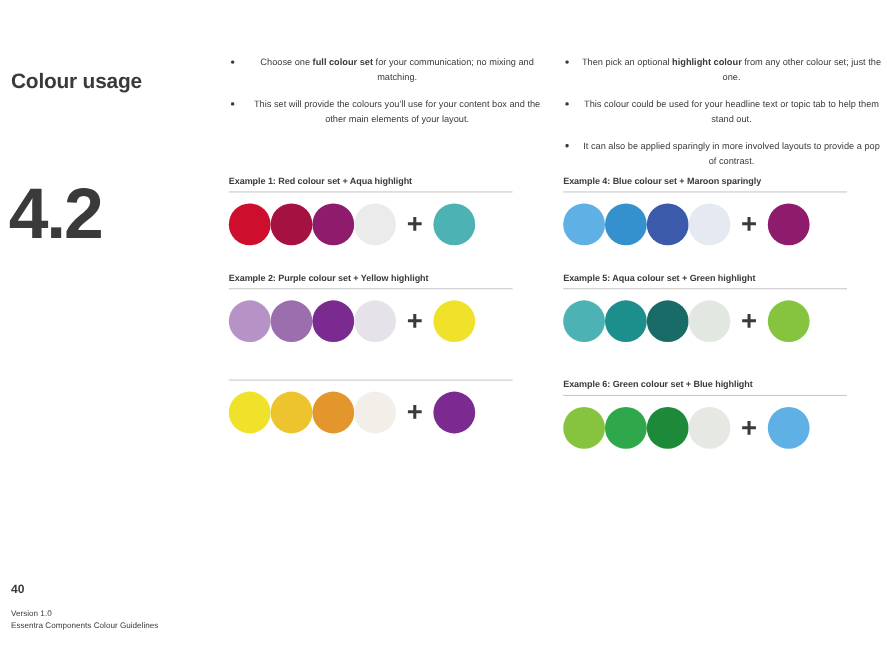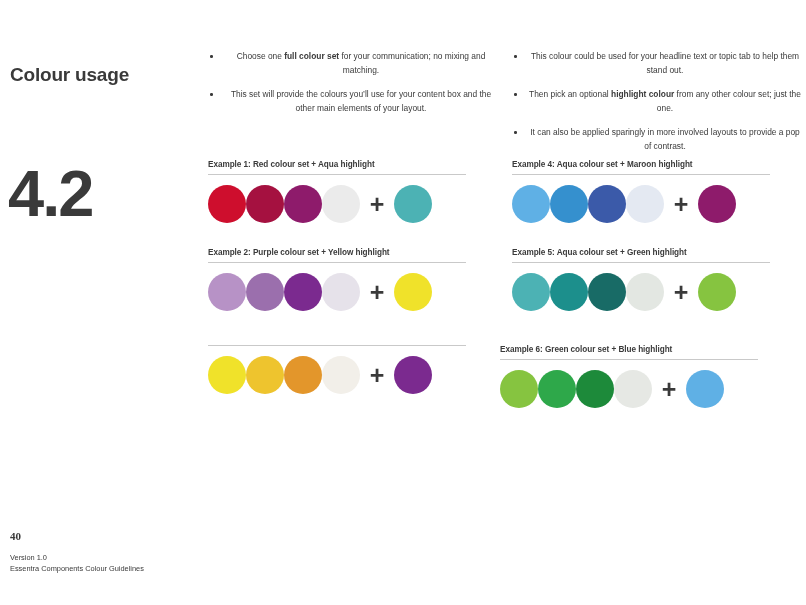--- a/index.html
+++ b/index.html
@@ -126,42 +126,41 @@
   .footer {
     position: absolute;
     left: 10px;
     bottom: 30px;
   }
   .footer-page {
     font-size: 11px;
     font-weight: bold;
     color: #3a3a3a;
     margin-bottom: 11px;
-    font-family: Liberation Serif, serif;
   }
   .footer-line {
     font-size: 7.4px;
     line-height: 1.48;
     color: #3a3a3a;
   }
 </style>
 </head>
 <body>
 
 <h1 class="page-title">Colour usage</h1>
 
 <div class="section-number">4.2</div>
 
 <div class="intro-col left" id="intro-left">
     <div class="bullet"><span class="dot"></span><span>Choose one </span><b>full colour set</b><span> for your communication; no mixing and matching.</span></div>
     <div class="bullet"><span class="dot"></span><span>This set will provide the colours you’ll use for your content box and the other main elements of your layout.</span></div>
   </div>
 <div class="intro-col right" id="intro-right">
+    <div class="bullet"><span class="dot"></span><span>Then pick an optional </span><b>highlight colour</b><span> from any other colour set; just the one.</span></div>
     <div class="bullet"><span class="dot"></span><span>This colour could be used for your headline text or topic tab to help them stand out.</span></div>
-    <div class="bullet"><span class="dot"></span><span>Then pick an optional </span><b>highlight colour</b><span> from any other colour set; just the one.</span></div>
     <div class="bullet"><span class="dot"></span><span>It can also be applied sparingly in more involved layouts to provide a pop of contrast.</span></div>
   </div>
 
 <div class="examples" id="examples-container">
     <div class="example" style="left: 208px; top: 160px;">
       <div class="example-label">Example 1: Red colour set + Aqua highlight</div>
       <div class="example-rule"></div>
       <div class="swatch-row">
         <div class="swatch" title="#ce0e2d" style="background: rgb(206, 14, 45);"></div>
         <div class="swatch" title="#a51140" style="background: rgb(165, 17, 64);"></div>
@@ -188,21 +187,21 @@
       <div class="swatch-row">
         <div class="swatch" title="#f0e22a" style="background: rgb(240, 226, 42);"></div>
         <div class="swatch" title="#eec42e" style="background: rgb(238, 196, 46);"></div>
         <div class="swatch" title="#e3962b" style="background: rgb(227, 150, 43);"></div>
         <div class="swatch" title="#f2efe9" style="background: rgb(242, 239, 233);"></div>
         <div class="plus">+</div>
         <div class="highlight-swatch" title="#7b2a8f" style="background: rgb(123, 42, 143);"></div>
       </div>
     </div>
     <div class="example" style="left: 512px; top: 160px;">
-      <div class="example-label">Example 4: Aqua colour set + Maroon highlight</div>
+      <div class="example-label">Example 4: Blue colour set + Maroon sparingly</div>
       <div class="example-rule"></div>
       <div class="swatch-row">
         <div class="swatch" title="#5fb0e5" style="background: rgb(95, 176, 229);"></div>
         <div class="swatch" title="#3590ce" style="background: rgb(53, 144, 206);"></div>
         <div class="swatch" title="#3b5aa9" style="background: rgb(59, 90, 169);"></div>
         <div class="swatch" title="#e4e9f2" style="background: rgb(228, 233, 242);"></div>
         <div class="plus">+</div>
         <div class="highlight-swatch" title="#8e1b6b" style="background: rgb(142, 27, 107);"></div>
       </div>
     </div>
@@ -211,21 +210,21 @@
       <div class="example-rule"></div>
       <div class="swatch-row">
         <div class="swatch" title="#4cb2b4" style="background: rgb(76, 178, 180);"></div>
         <div class="swatch" title="#1c8f8c" style="background: rgb(28, 143, 140);"></div>
         <div class="swatch" title="#186b66" style="background: rgb(24, 107, 102);"></div>
         <div class="swatch" title="#e3e7e2" style="background: rgb(227, 231, 226);"></div>
         <div class="plus">+</div>
         <div class="highlight-swatch" title="#86c440" style="background: rgb(134, 196, 64);"></div>
       </div>
     </div>
-    <div class="example" style="left: 500px; top: 345px;">
+    <div class="example" style="left: 512px; top: 345px;">
       <div class="example-label">Example 6: Green colour set + Blue highlight</div>
       <div class="example-rule"></div>
       <div class="swatch-row">
         <div class="swatch" title="#86c440" style="background: rgb(134, 196, 64);"></div>
         <div class="swatch" title="#2ea84a" style="background: rgb(46, 168, 74);"></div>
         <div class="swatch" title="#1d8a3a" style="background: rgb(29, 138, 58);"></div>
         <div class="swatch" title="#e6e8e4" style="background: rgb(230, 232, 228);"></div>
         <div class="plus">+</div>
         <div class="highlight-swatch" title="#5fb0e5" style="background: rgb(95, 176, 229);"></div>
       </div>

